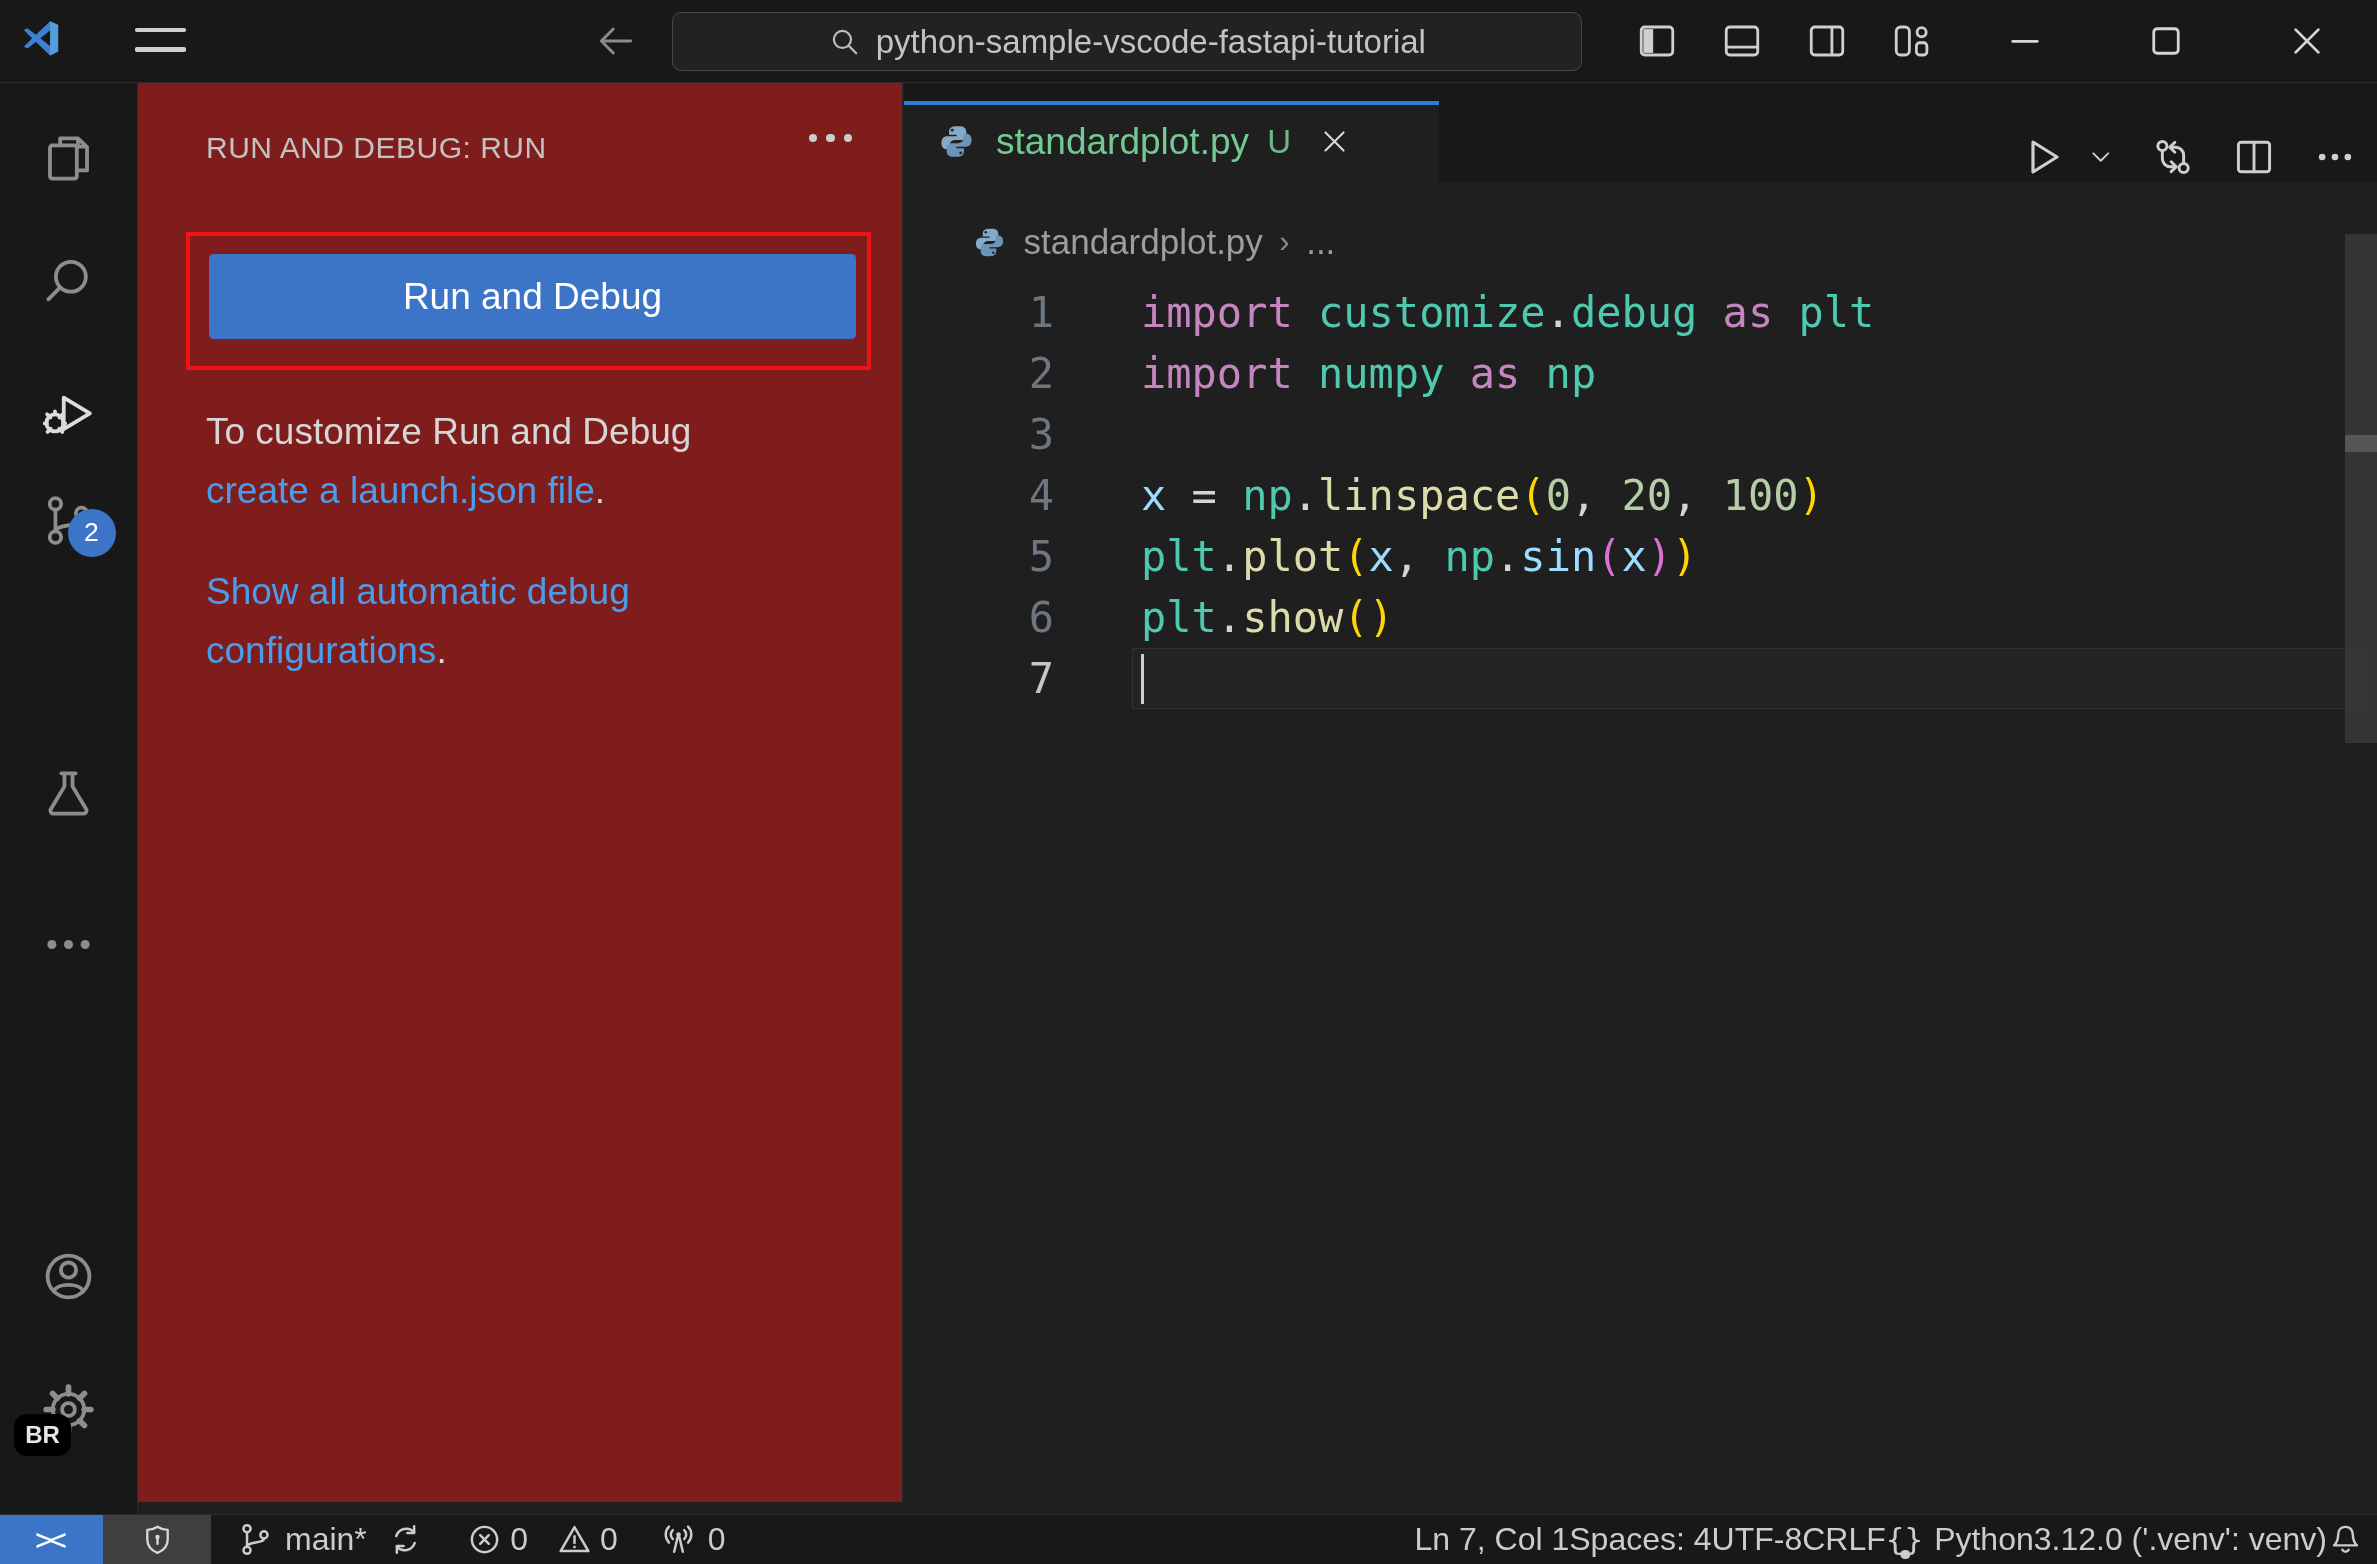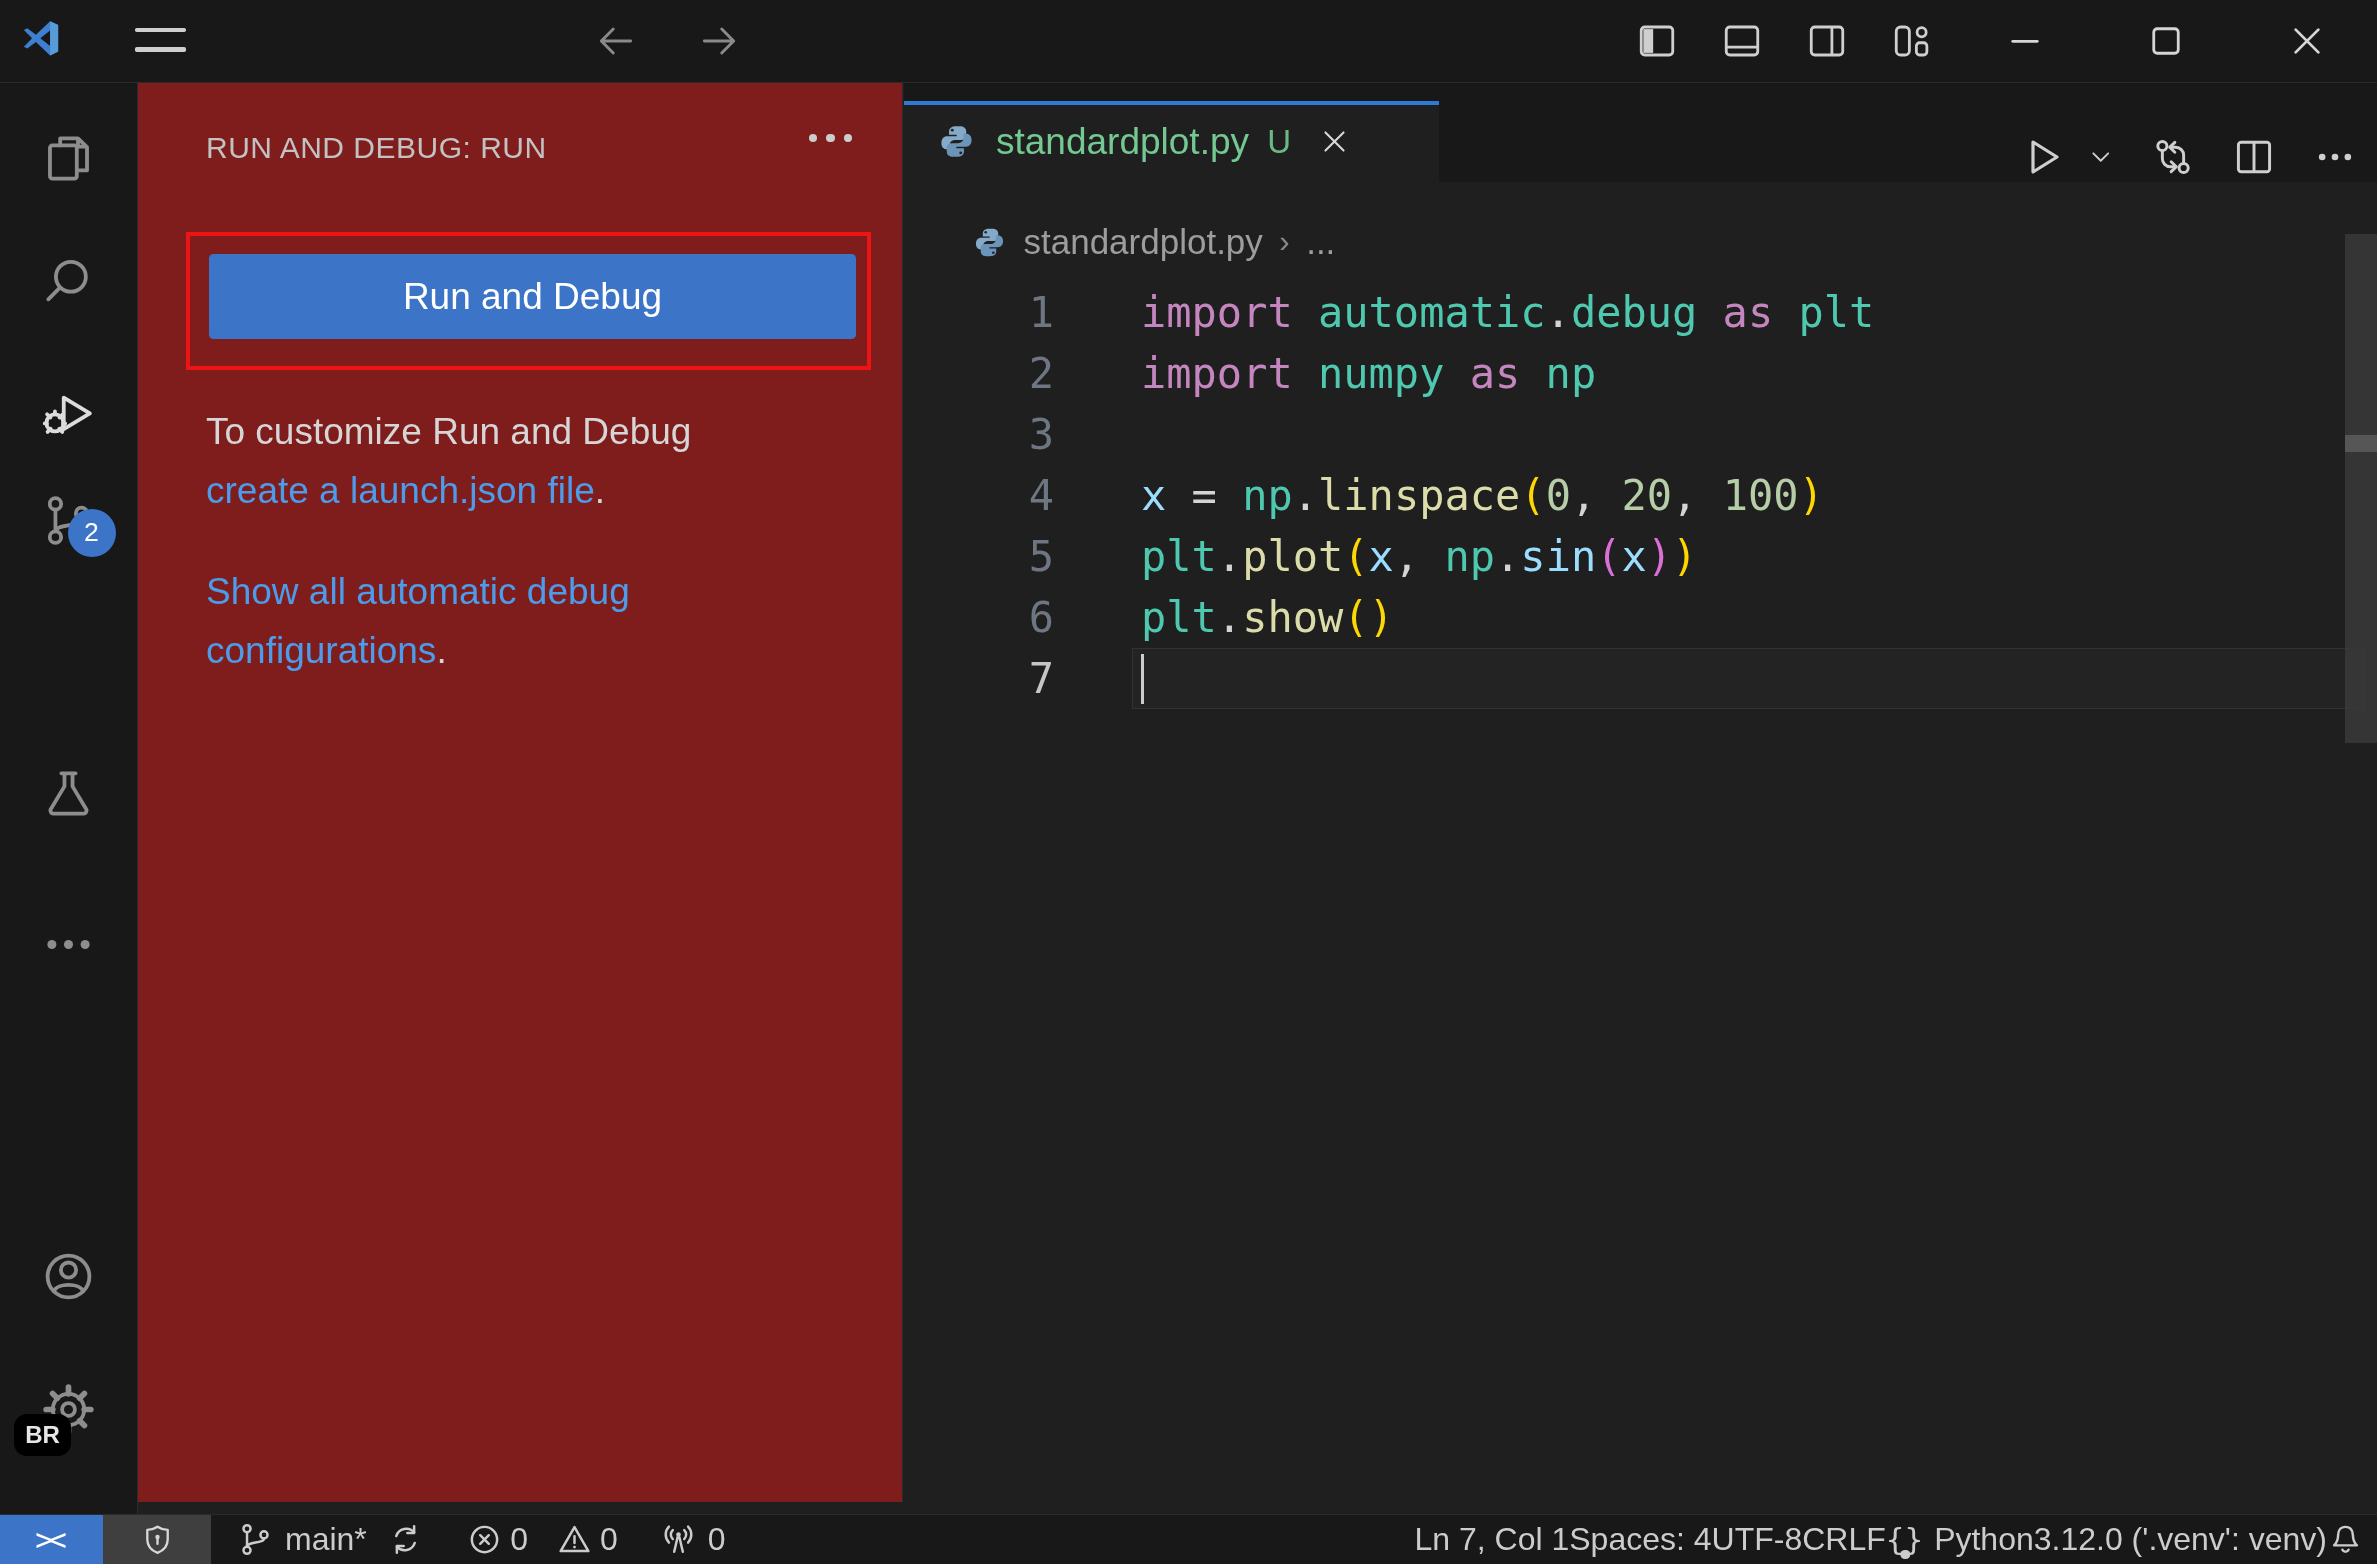--- a/index.html
+++ b/index.html
@@ -103,20 +103,29 @@
   <div class="navbtn nav-back">
     <svg class="stroke-ico" width="44" height="44" viewBox="0 0 24 24">
         <path d="M20 12 H4.5 M10.5 5.5 L4 12 L10.5 18.5"></path>
       </svg>
   </div>
   <div class="navbtn nav-fwd">
     <svg class="stroke-ico" width="44" height="44" viewBox="0 0 24 24">
         <path d="M4 12 H19.5 M13.5 5.5 L20 12 L13.5 18.5"></path>
       </svg>
   </div>
+  <div class="cmdcenter">
+    <span class="mag">
+      <svg class="stroke-ico" width="33" height="33" viewBox="0 0 24 24">
+          <circle cx="10.5" cy="10.5" r="6.2"></circle>
+          <path d="M15.2 15.2 L20.5 20.5"></path>
+        </svg>
+    </span>
+    <span>python-sample-vscode-fastapi-tutorial</span>
+  </div>
   <div class="tb-right">
     <div class="tbtn">
       <svg class="stroke-ico" width="42" height="42" viewBox="0 0 24 24">
           <rect x="3" y="4" width="18" height="16" rx="2"></rect>
           <rect x="4.2" y="5.2" width="5.6" height="13.6" fill="currentColor" stroke="none"></rect>
         </svg>
     </div>
     <div class="tbtn">
       <svg class="stroke-ico" width="42" height="42" viewBox="0 0 24 24">
           <rect x="3" y="4" width="18" height="16" rx="2"></rect>
@@ -298,21 +307,21 @@
         <circle cx="14.6" cy="19" r="0.9" fill="#20262e"></circle>
       </svg>
     </span>
     <span>standardplot.py</span>
     <span class="sep">›</span>
     <span>...</span>
   </div>
   <div class="code">
       <div class="code-line">
         <span class="gutter">1</span>
-        <span class="lc"><span class="tk-kw">import </span><span class="tk-mod">automatic</span><span class="tk-op">.</span><span class="tk-mod">debug</span><span class="tk-kw"> as </span><span class="tk-mod">plt</span></span>
+        <span class="lc"><span class="tk-kw">import </span><span class="tk-mod">customize</span><span class="tk-op">.</span><span class="tk-mod">debug</span><span class="tk-kw"> as </span><span class="tk-mod">plt</span></span>
       </div>
       <div class="code-line">
         <span class="gutter">2</span>
         <span class="lc"><span class="tk-kw">import </span><span class="tk-mod">numpy</span><span class="tk-kw"> as </span><span class="tk-mod">np</span></span>
       </div>
       <div class="code-line">
         <span class="gutter">3</span>
         <span class="lc"></span>
       </div>
       <div class="code-line">

